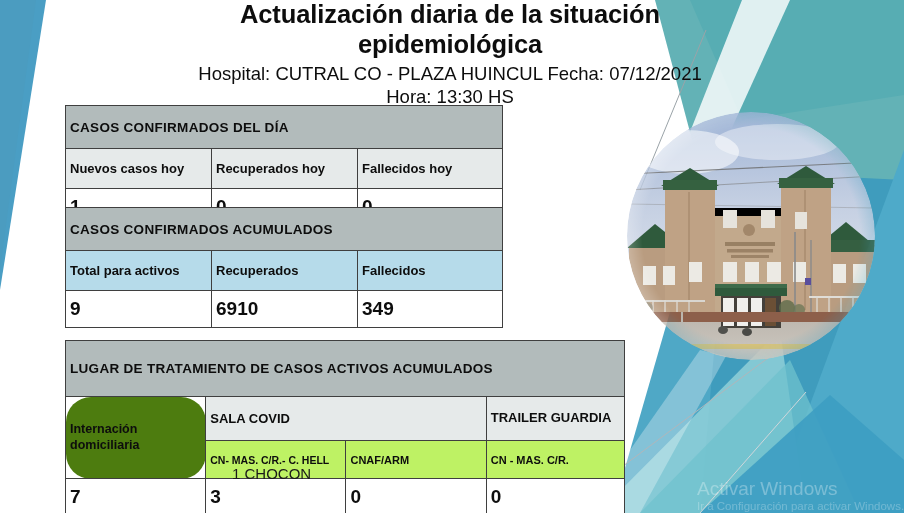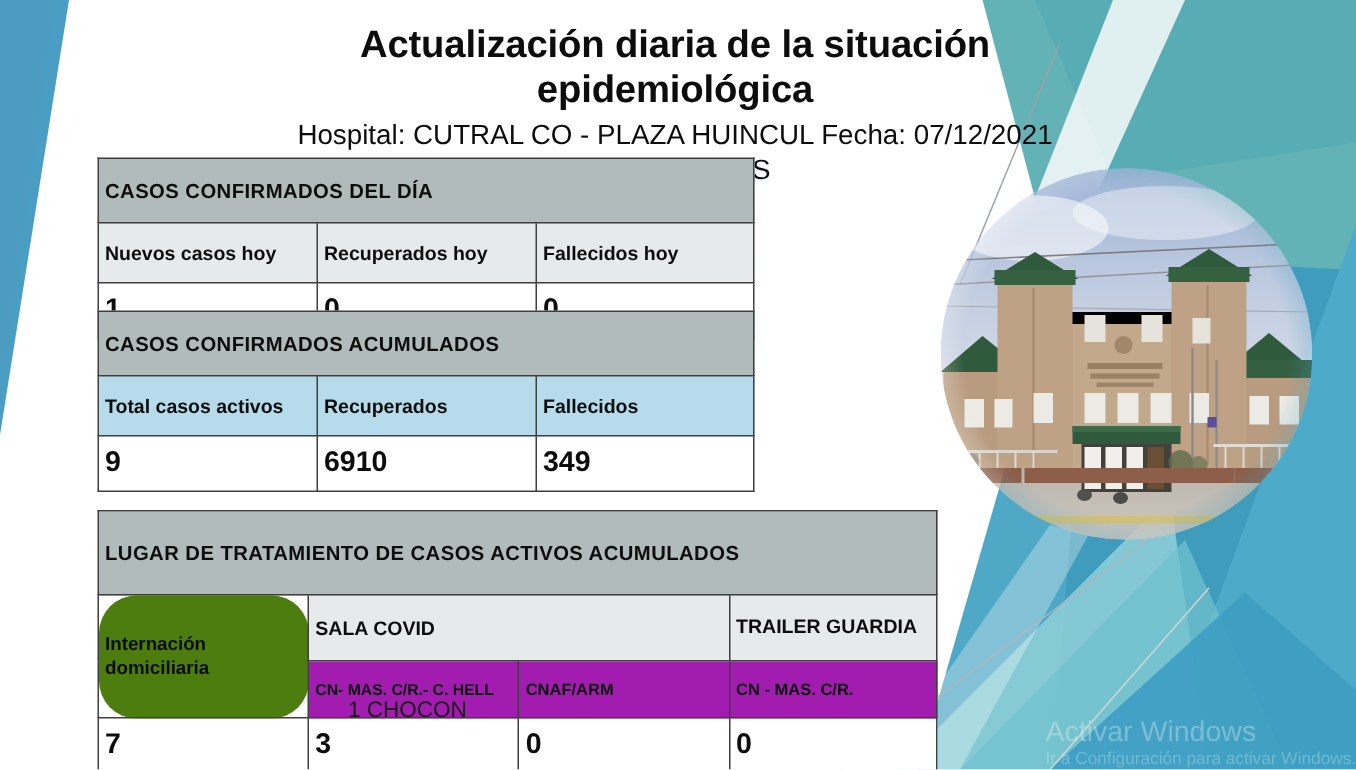--- a/index.html
+++ b/index.html
@@ -29,21 +29,21 @@
     top: 0;
     left: 0;
     width: 904px;
     height: 513px;
   }
 
   
   #title-block {
     position: absolute;
     left: 150px;
-    top: 16px;
+    top: 0;
     width: 600px;
     text-align: center;
     z-index: 5;
   }
   #slide-title {
     font-size: 25.5px;
     font-weight: bold;
     color: #0d0d0d;
     line-height: 1.16;
     letter-spacing: -0.1px;
@@ -117,21 +117,21 @@
     line-height: 1.25;
     border-radius: 25px;
   }
   .trailer-head {
     background: #e6eaea;
     font-weight: bold;
     font-size: 13px;
     line-height: 1.25;
   }
   .sub-small {
-    background: #a21caf;
+    background: #bef264;
     font-weight: bold;
     font-size: 11px;
     height: 29px;
   }
   .sub-small.wide { font-size: 10.5px; }
 
   
   #footnote {
     position: absolute;
     left: 232px;
@@ -349,21 +349,21 @@
     <colgroup>
       <col style="width:146px">
         <col style="width:146px">
         <col style="width:145px">
     </colgroup>
     <tbody>
       <tr>
         <td class="band-title" colspan="3">CASOS CONFIRMADOS ACUMULADOS</td>
       </tr>
       <tr>
-        <td class="band-sub-blue">Total casos activos</td>
+        <td class="band-sub-blue">Total para activos</td>
         <td class="band-sub-blue">Recuperados</td>
         <td class="band-sub-blue">Fallecidos</td>
       </tr>
       <tr>
         <td class="band-value value-red">9</td>
         <td class="band-value">6910</td>
         <td class="band-value">349</td>
       </tr>
     </tbody>
   </table>

